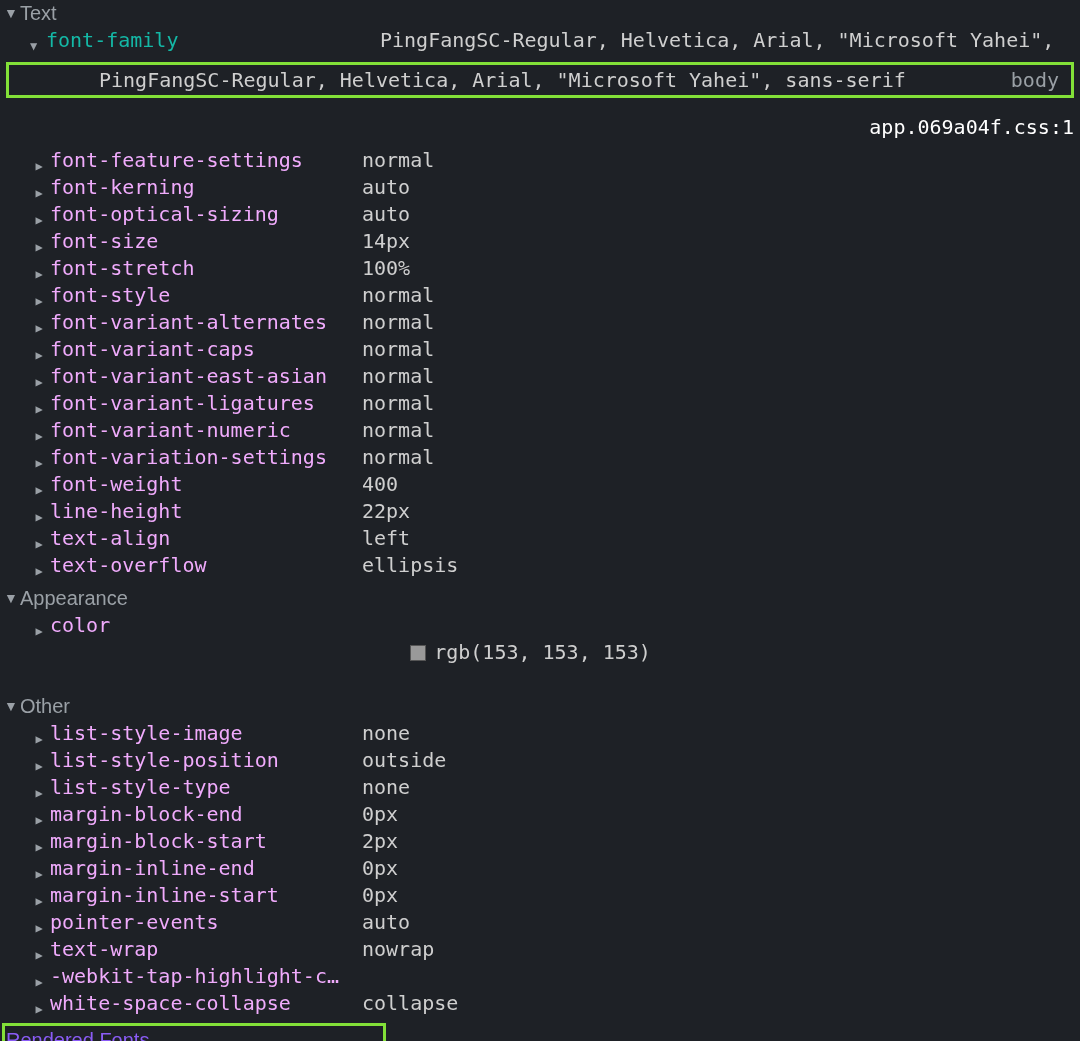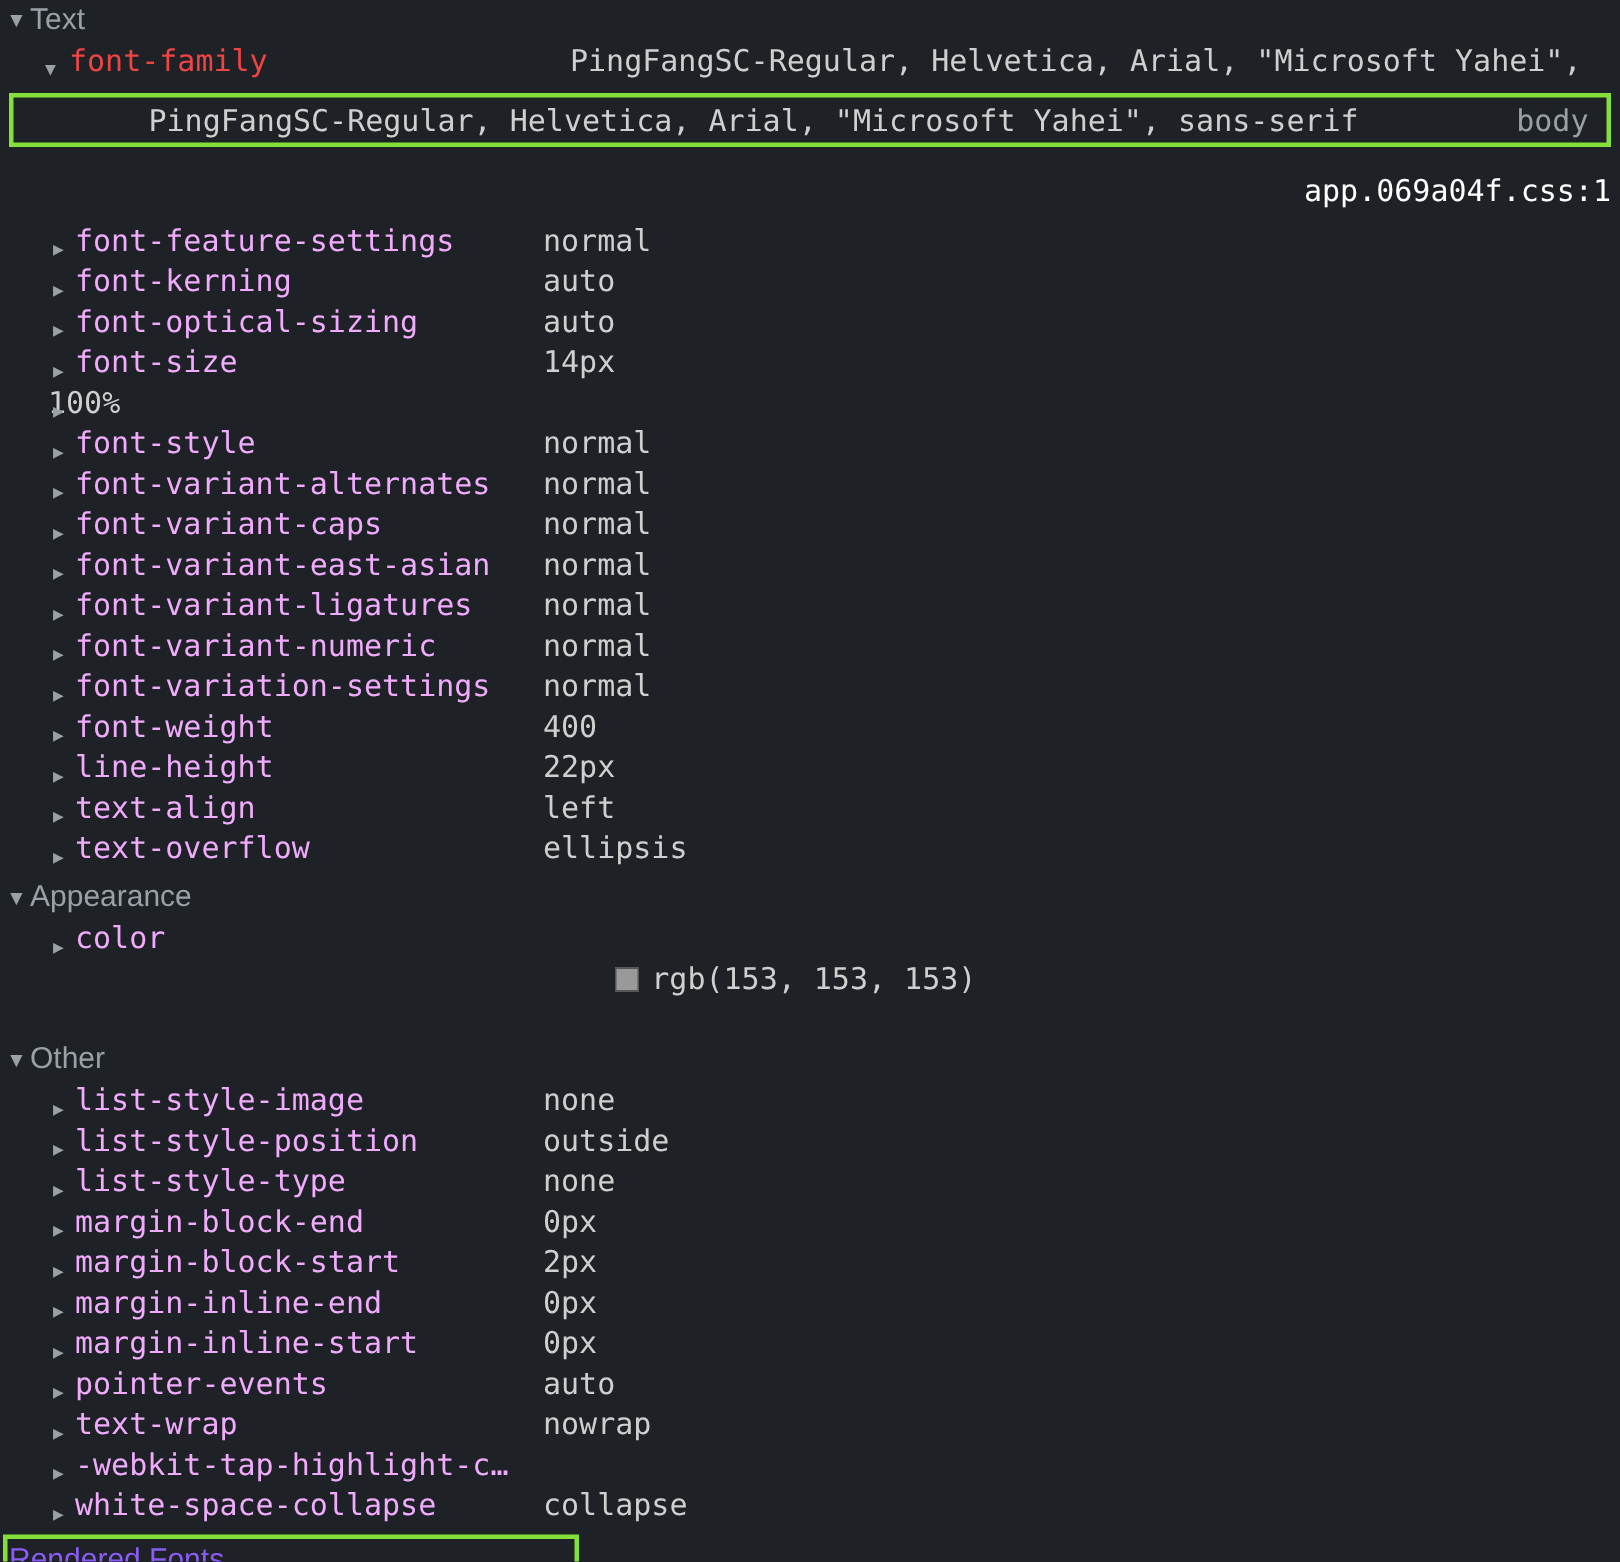--- a/index.html
+++ b/index.html
@@ -15,21 +15,21 @@
   .swatch{display:inline-block;width:16px;height:16px;vertical-align:-2px;margin-right:8px;border:1px solid #555;box-sizing:border-box;}
   .checker{background-image:
      linear-gradient(45deg,#888 25%,transparent 25%),
      linear-gradient(-45deg,#888 25%,transparent 25%),
      linear-gradient(45deg,transparent 75%,#888 75%),
      linear-gradient(-45deg,transparent 75%,#888 75%);
      background-size:8px 8px;background-position:0 0,0 4px,4px -4px,-4px 0;}
   
   .ff-head{padding-left:30px;display:flex;align-items:flex-start;}
   .ff-head .tri{font-size:12px;color:#9aa0a6;width:16px;text-align:left;flex:none;padding-top:6px;}
-  .ff-head .prop2{color:#ef4444;flex:none;width:334px;}
+  .ff-head .prop2{color:#14b8a6;flex:none;width:334px;}
   .ff-head .valwrap{flex:1;min-width:0;}
   .ff-head .valtxt{color:#cfcfcf;white-space:nowrap;overflow:hidden;}
   .hl-box{border:3px solid #83e038;margin:2px 6px 2px 6px;display:flex;align-items:center;height:30px;}
   .hl-inner{padding-left:90px;color:#cfcfcf;white-space:nowrap;flex:1;overflow:hidden;}
   .hl-tag{color:#9aa0a6;padding:0 12px 0 16px;}
   .source{display:flex;justify-content:flex-end;padding-right:6px;color:#ffffff;margin-top:16px;}
   .spacer{height:6px;}
   
   .rf-wrap{position:relative;margin-top:6px;}
   .rf-box{position:absolute;left:2px;top:0;border:3px solid #83e038;width:378px;height:66px;pointer-events:none;}
@@ -76,20 +76,21 @@
       <span class="prop">font-optical-sizing</span>
       <span class="val">auto</span>
     </div>
     <div class="row mono">
       <span class="tri">▶</span>
       <span class="prop">font-size</span>
       <span class="val">14px</span>
     </div>
     <div class="row mono">
       <span class="tri">▶</span>
+      <span class="prop">font-stretch</span>
       <span class="val">100%</span>
     </div>
     <div class="row mono">
       <span class="tri">▶</span>
       <span class="prop">font-style</span>
       <span class="val">normal</span>
     </div>
     <div class="row mono">
       <span class="tri">▶</span>
       <span class="prop">font-variant-alternates</span>

